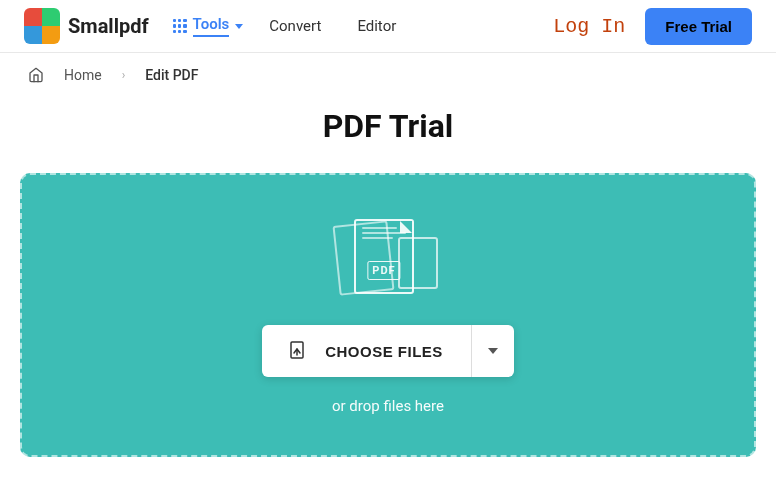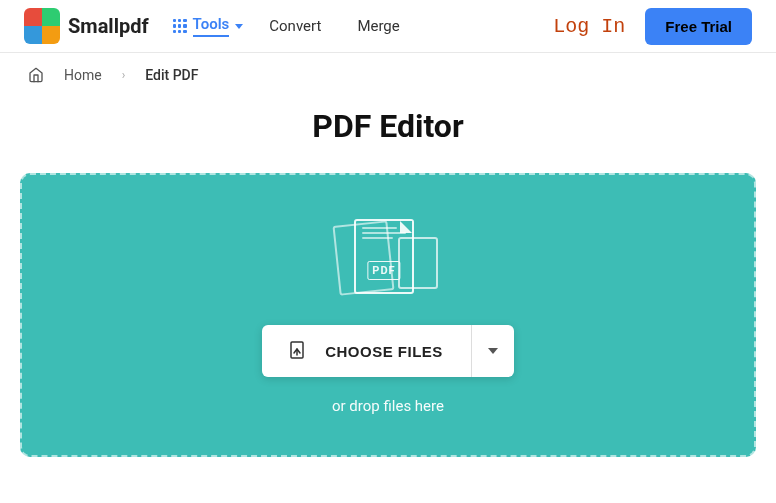--- a/index.html
+++ b/index.html
@@ -301,40 +301,40 @@
         <span></span>
       <span></span>
         <span></span>
         <span></span>
     </div>
     <span class="nav-tools-label">Tools</span>
     <div class="chevron-down"></div>
   </div>
 
   <a class="nav-link">Convert</a>
-  <a class="nav-link">Merge</a>
+  <a class="nav-link">Editor</a>
 
   <div class="nav-spacer"></div>
 
   <span class="nav-login">Log In</span>
   <button class="btn-free-trial">Free Trial</button>
 </nav>
 
 <div class="breadcrumb">
   <svg class="breadcrumb-home-icon" viewBox="0 0 24 24" fill="none" stroke="#555" stroke-width="2" stroke-linecap="round" stroke-linejoin="round">
     <path d="M3 9l9-7 9 7v11a2 2 0 0 1-2 2H5a2 2 0 0 1-2-2z"></path>
     <polyline points="9 22 9 12 15 12 15 22"></polyline>
   </svg>
   <a class="breadcrumb-link">Home</a>
   <span class="breadcrumb-sep">›</span>
   <span class="breadcrumb-current">Edit PDF</span>
 </div>
 
 <div class="page-title-wrapper">
-  <h1 class="page-title">PDF Editor</h1>
+  <h1 class="page-title">PDF Trial</h1>
 </div>
 
 <div class="upload-section">
 
   <div class="files-illustration">
     <div class="file-card file-card-back"></div>
     <div class="file-card file-card-main">
       <div class="fold"></div>
       <div class="file-card-lines">
         <div class="file-line"></div>

